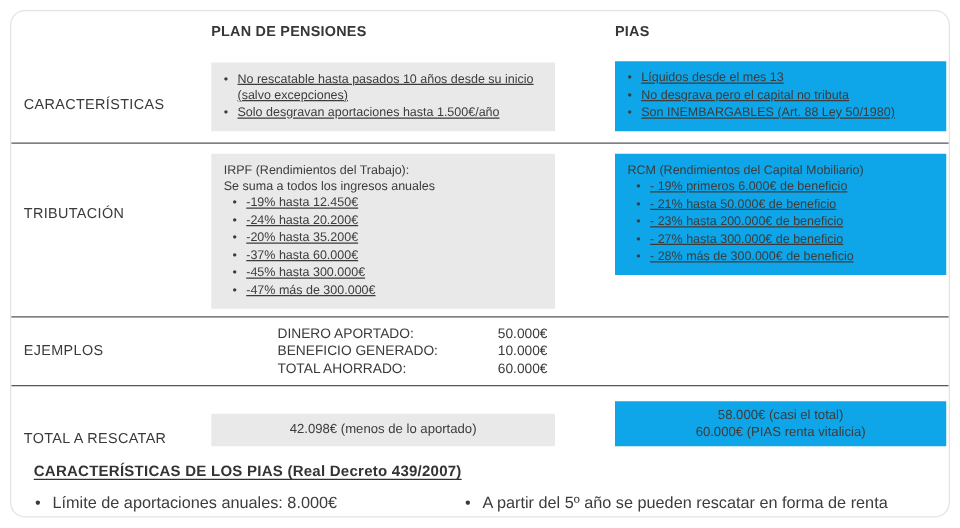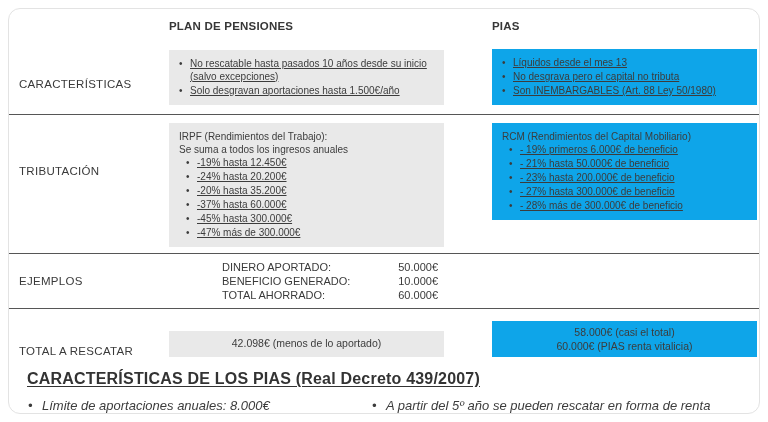--- a/index.html
+++ b/index.html
@@ -68,35 +68,35 @@
   .ej-value { text-align: right; }
 
   
   .total-box { text-align: center; font-size: 10.5px; padding: 6px 8px; }
   .total-box.salmon { padding: 4px 16px; }
   .total-box div { line-height: 1.35; }
 
   
   .footer { padding: 13px 18px 0 18px; }
   .footer-title {
-    font-size: 16px;
+    font-size: 12px;
     font-weight: 600;
     letter-spacing: .2px;
     color: #333333;
     text-decoration: underline;
     text-underline-offset: 2px;
   }
   .footer-cols {
     margin-top: 8px;
     display: grid;
     grid-template-columns: 330px 1fr;
     column-gap: 14px;
   }
   .footer-list { list-style: none; font-size: 13px; line-height: 1.48; color: #3c3c3c; }
-  .footer-list li { position: relative; padding-left: 15px; margin-bottom: 16px; font-style: italic; }
+  .footer-list li { position: relative; padding-left: 15px; margin-bottom: 16px; }
   .footer-list li::before { content: "•"; position: absolute; left: 1px; top: 0; }
 </style>
 </head>
 <body>
 
 <div class="card">
 
   <div class="row header-row">
     <div class="c-label"></div>
     <div class="c-plan col-header">PLAN DE PENSIONES</div>

